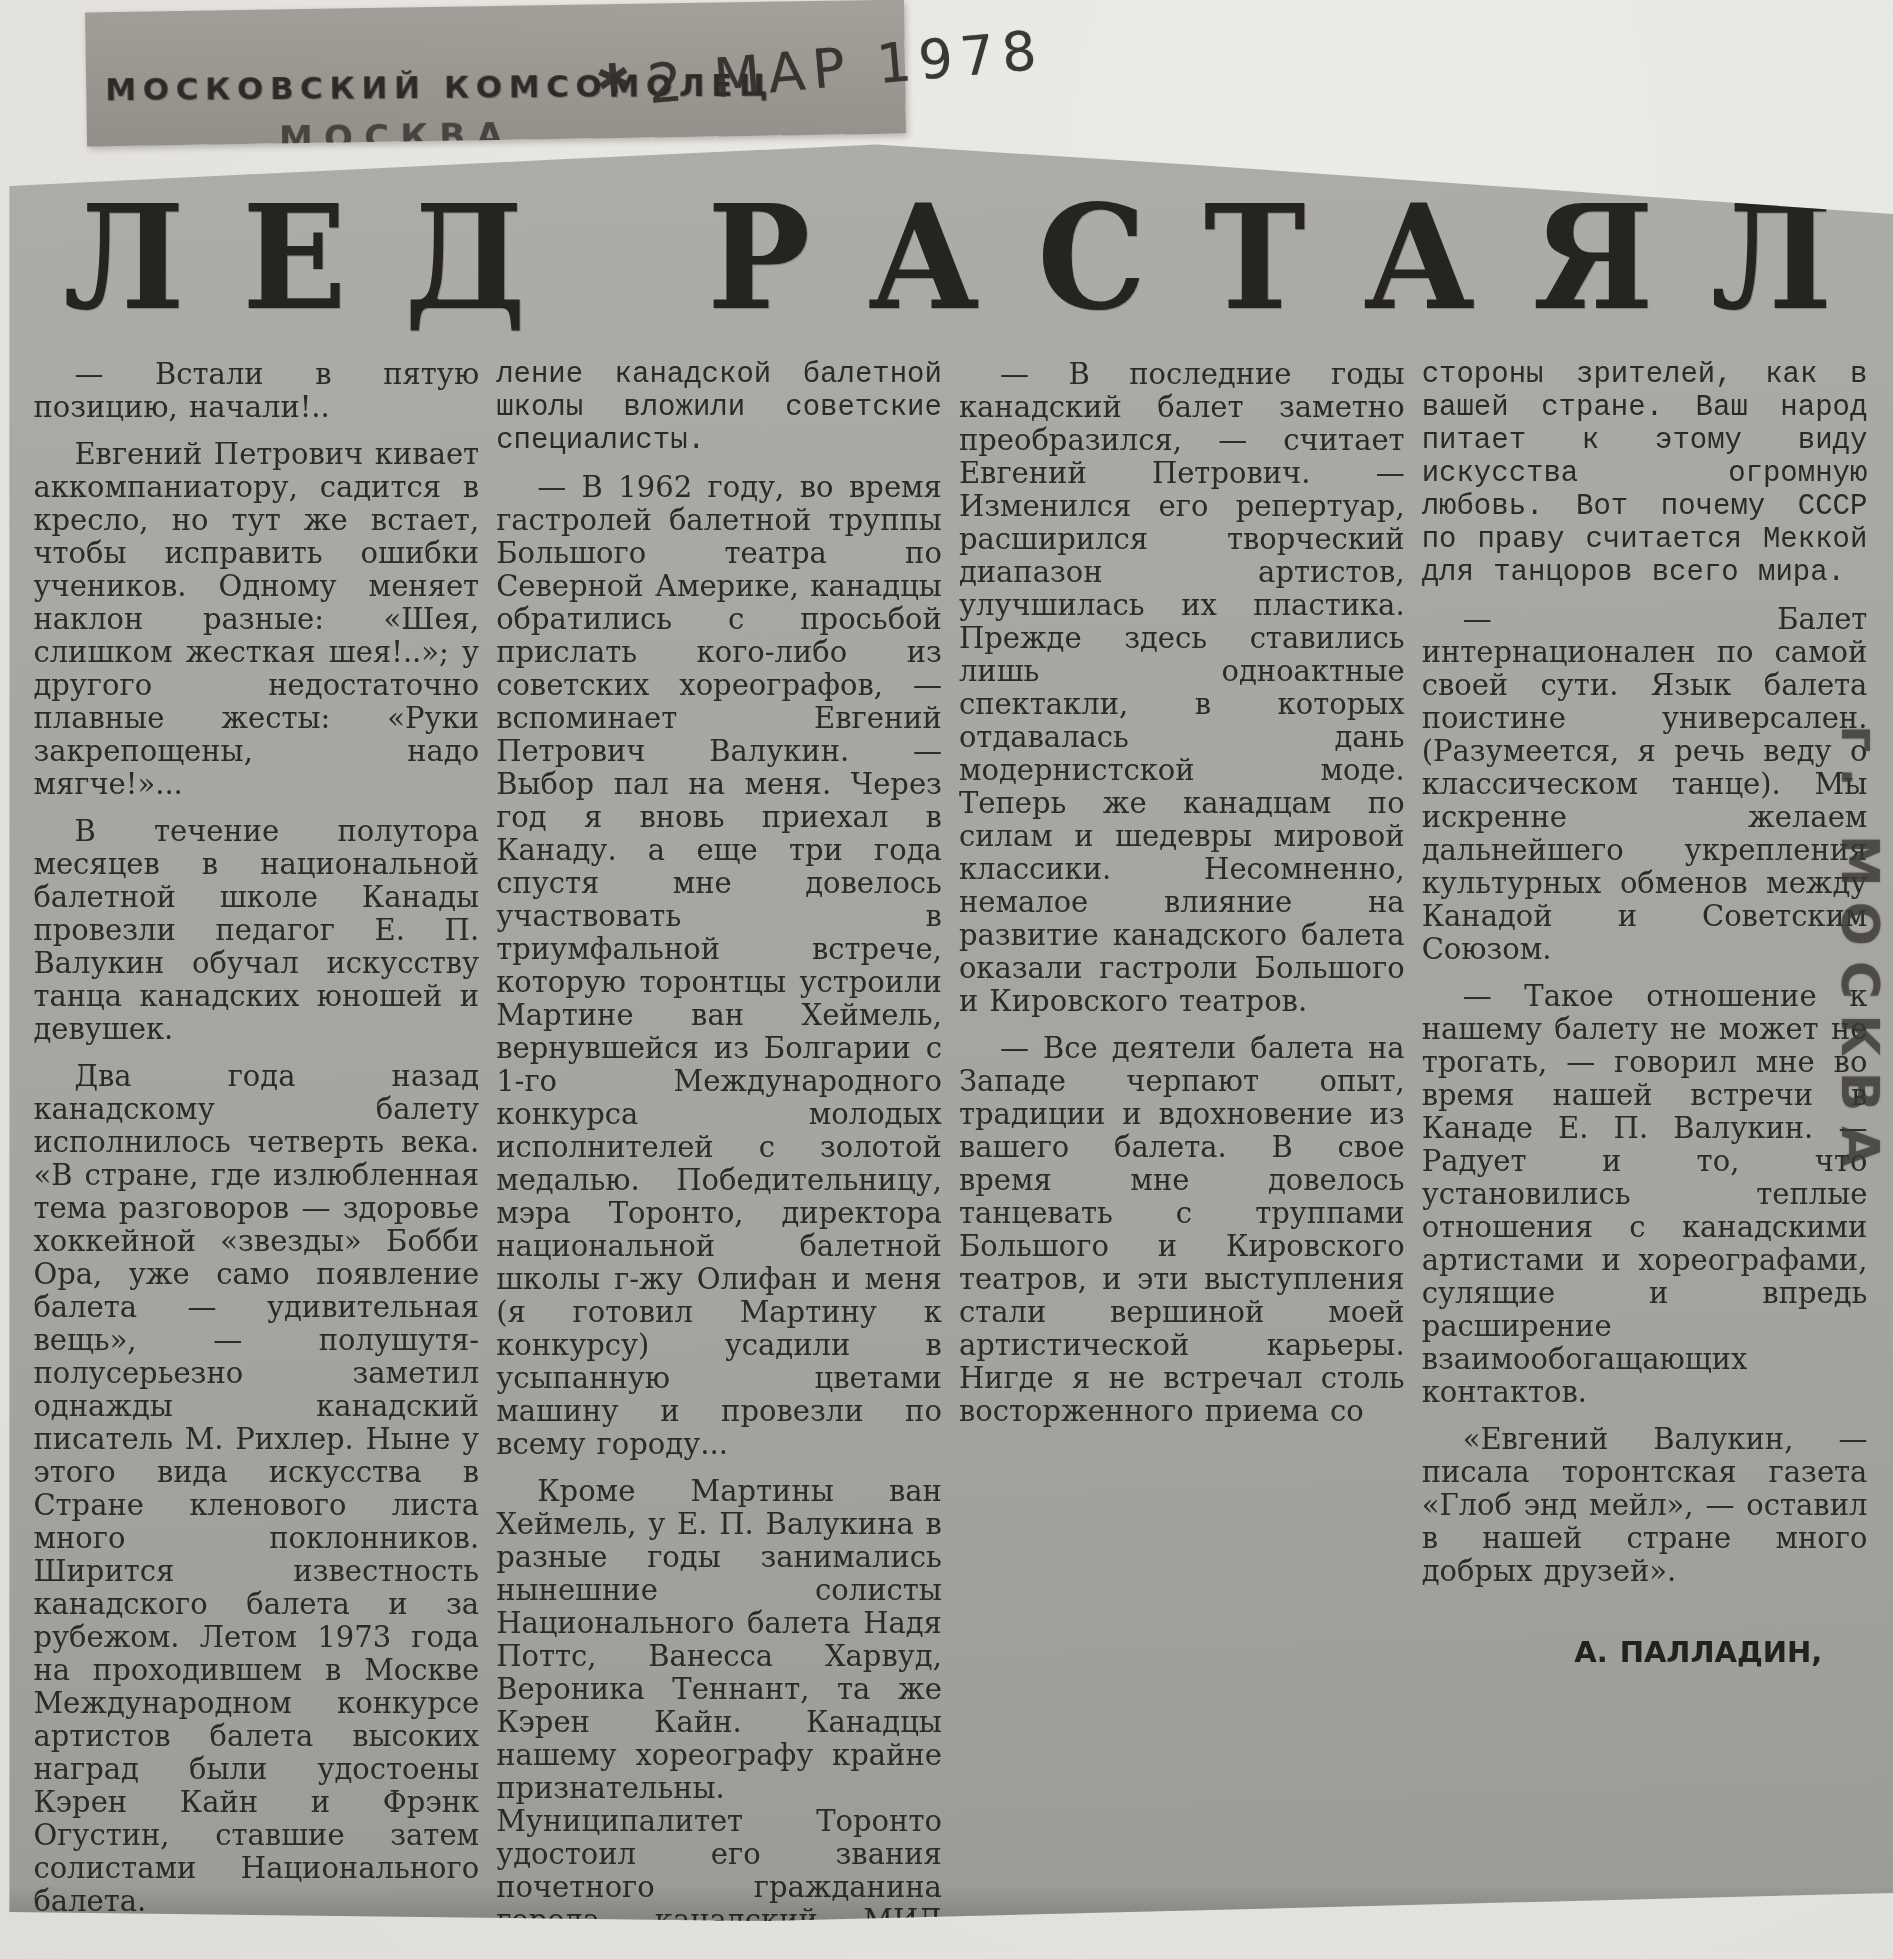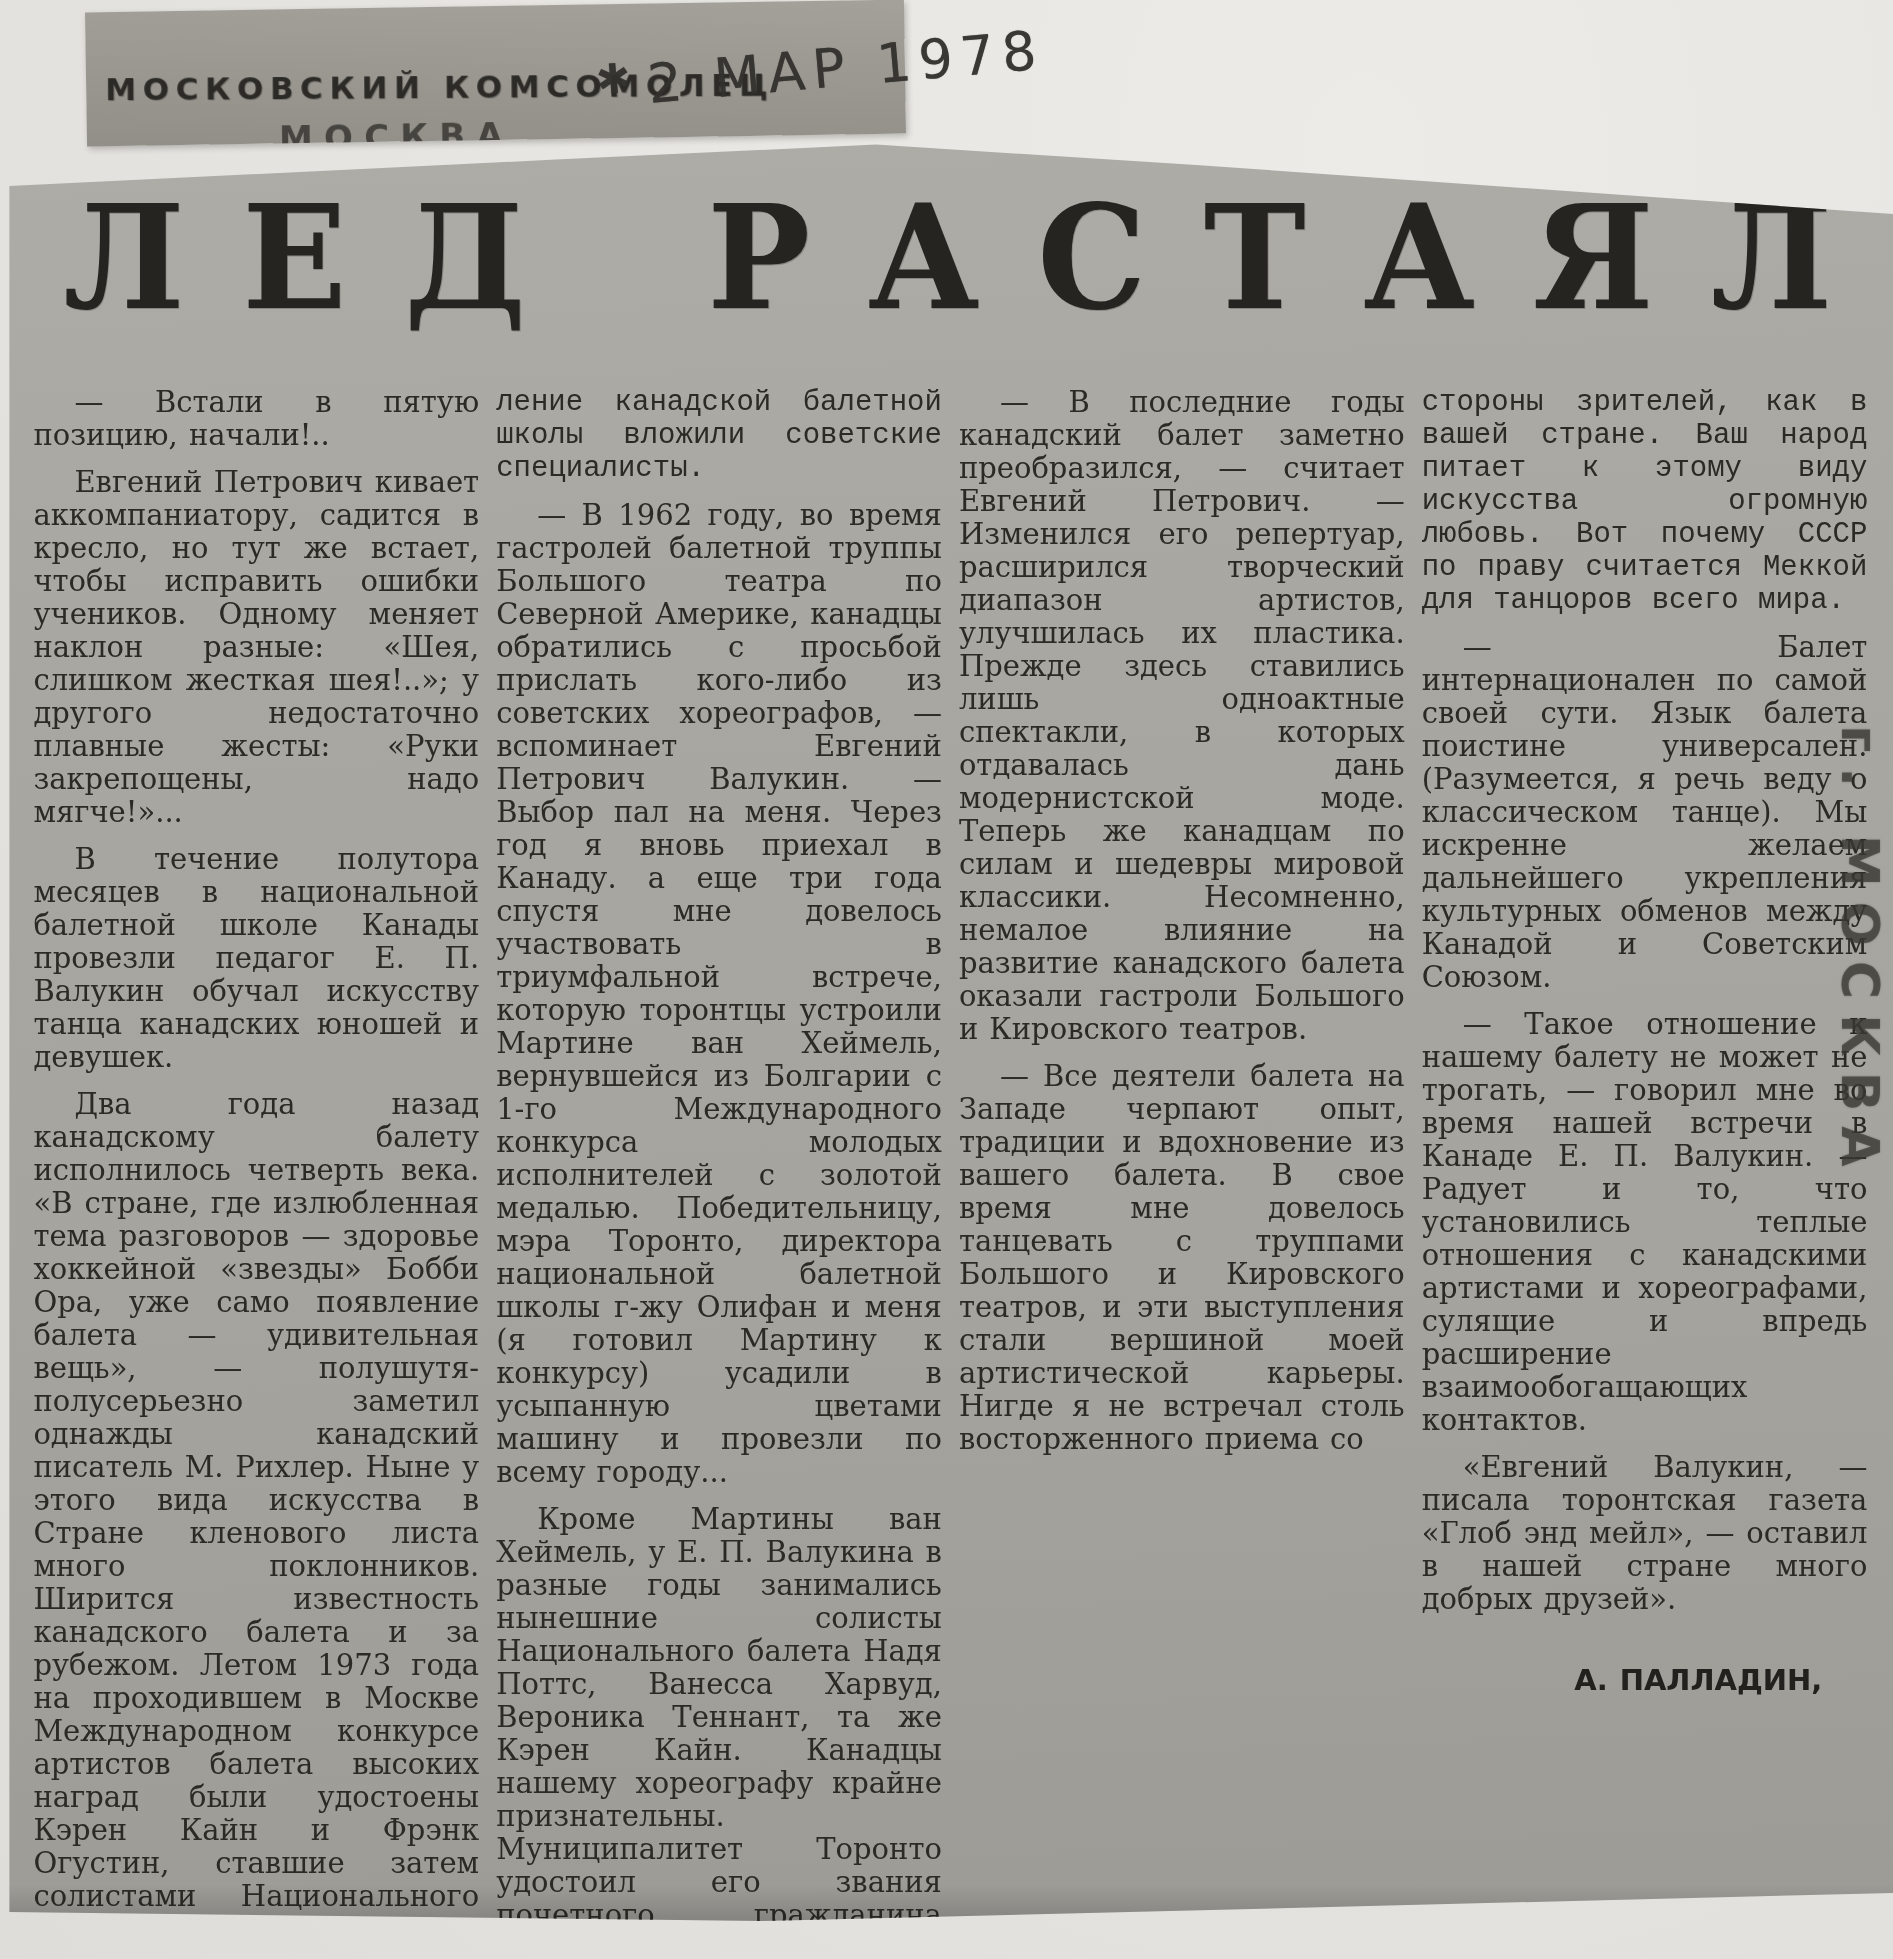--- a/index.html
+++ b/index.html
@@ -58,21 +58,21 @@
     text-shadow:0.9px 0.9px 0 rgba(38,36,32,0.25);
   }
   .title span { display:block; }
   
   .columns {
     position:absolute; left:24px; top:219px; width:1834px; height:1574px;
     display:flex; gap:17px;
   }
   .col {
     flex:1 1 0; overflow:hidden; text-align:justify;
-    font-size:29px; line-height:33px; color:#2b2a25; word-spacing:1.9px;margin-top:28px;
+    font-size:29px; line-height:33px; color:#2b2a25; word-spacing:1.9px;
   }
   .col p { margin:0; text-indent:41px; }
   .col p + p { margin-top:14px; }
   .col p.cont { text-indent:0;font-family:Liberation Mono, monospace; }
   
   .byline {
     margin-top:45px; font-family:"DejaVu Sans", sans-serif; font-weight:bold;
     color:#22211d; font-size:29px; line-height:38px;
   }
   .byline-author { text-align:right; padding-right:45px; margin:0; }

